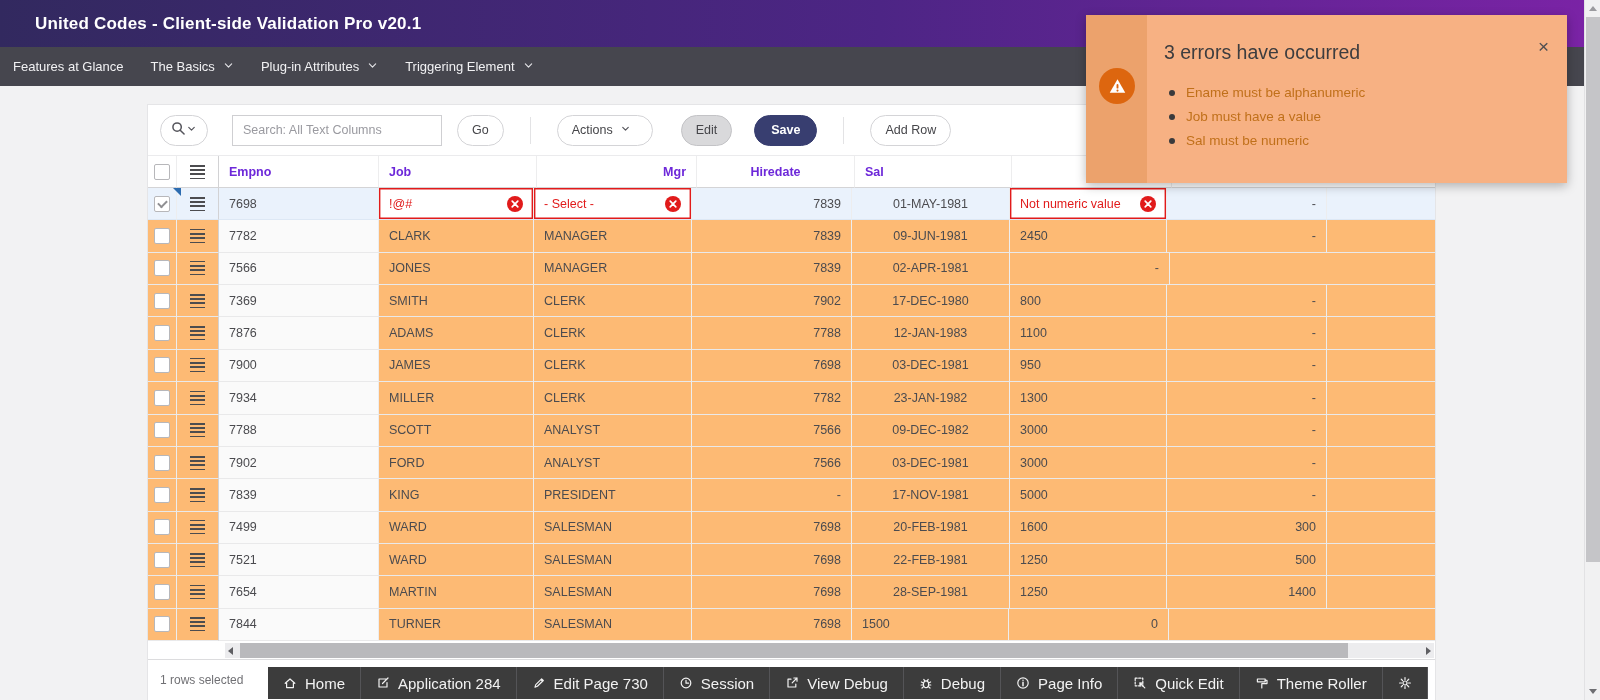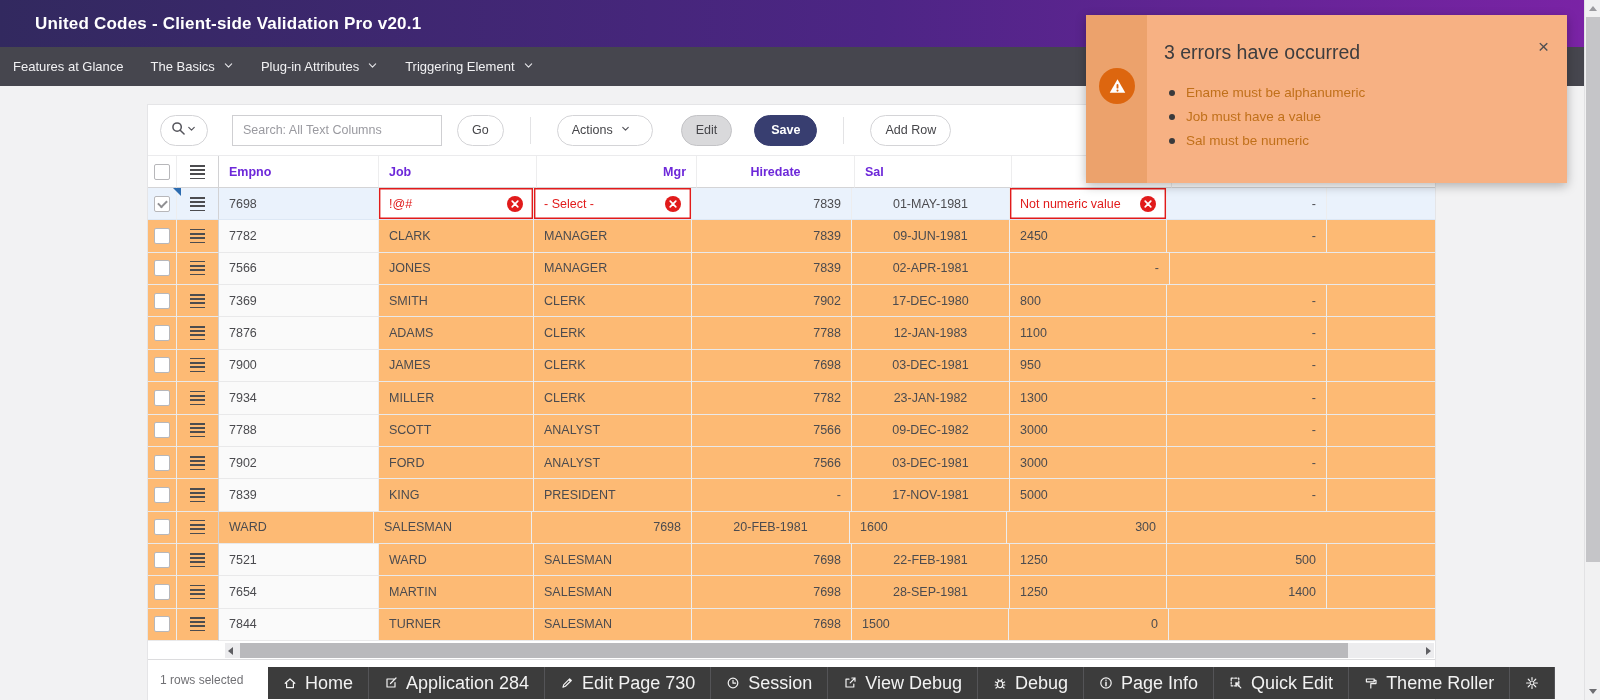--- a/index.html
+++ b/index.html
@@ -97,21 +97,21 @@
     border-top:1px solid #dcdcde; display:flex; align-items:center; justify-content:space-between;
     padding:0 12px; font-size:12px; color:#707074;
   }
   
   .devtoolbar {
     position:absolute; left:268px; top:667px; height:32px; background:var(--devtoolbar_bg);
     display:flex; z-index:30;
   }
   .dev-item {
     display:flex; align-items:center; padding:0 15px; border-right:1px solid #545457;
-    color:#f2f2f2; font-size:18px; cursor:pointer; white-space:nowrap; background:transparent; border-top:none; border-bottom:none; border-left:none;
+    color:#f2f2f2; font-size:15px; cursor:pointer; white-space:nowrap; background:transparent; border-top:none; border-bottom:none; border-left:none;
     font-family:inherit;
   }
   .dev-item svg { margin-right:8px; }
   .dev-item.icon-only svg { margin-right:0; }
   
   .notif {
     position:absolute; left:1086px; top:15px; width:481px; height:168px;
     background:var(--notification_bg); box-shadow:0 3px 10px rgba(0,0,0,.28); z-index:40;
   }
   .notif-strip { position:absolute; left:0; top:0; width:61px; height:100%; background:var(--notification_strip_bg); }
@@ -390,20 +390,21 @@
           <div class="cell col-comm al-r">-</div>
           <div class="cell col-blank al-l"></div>
         </div>
         <div class="grid-row">
           <div class="cell col-select">
             <span class="cb"></span>
           </div>
           <div class="cell col-menu">
             <span class="burger"></span>
           </div>
+          <div class="cell col-empno al-l">7499</div>
           <div class="cell col-ename al-l">WARD</div>
           <div class="cell col-job al-l">SALESMAN</div>
           <div class="cell col-mgr al-r">7698</div>
           <div class="cell col-hiredate al-c">20-FEB-1981</div>
           <div class="cell col-sal al-l">1600</div>
           <div class="cell col-comm al-r">300</div>
           <div class="cell col-blank al-l"></div>
         </div>
         <div class="grid-row">
           <div class="cell col-select">

